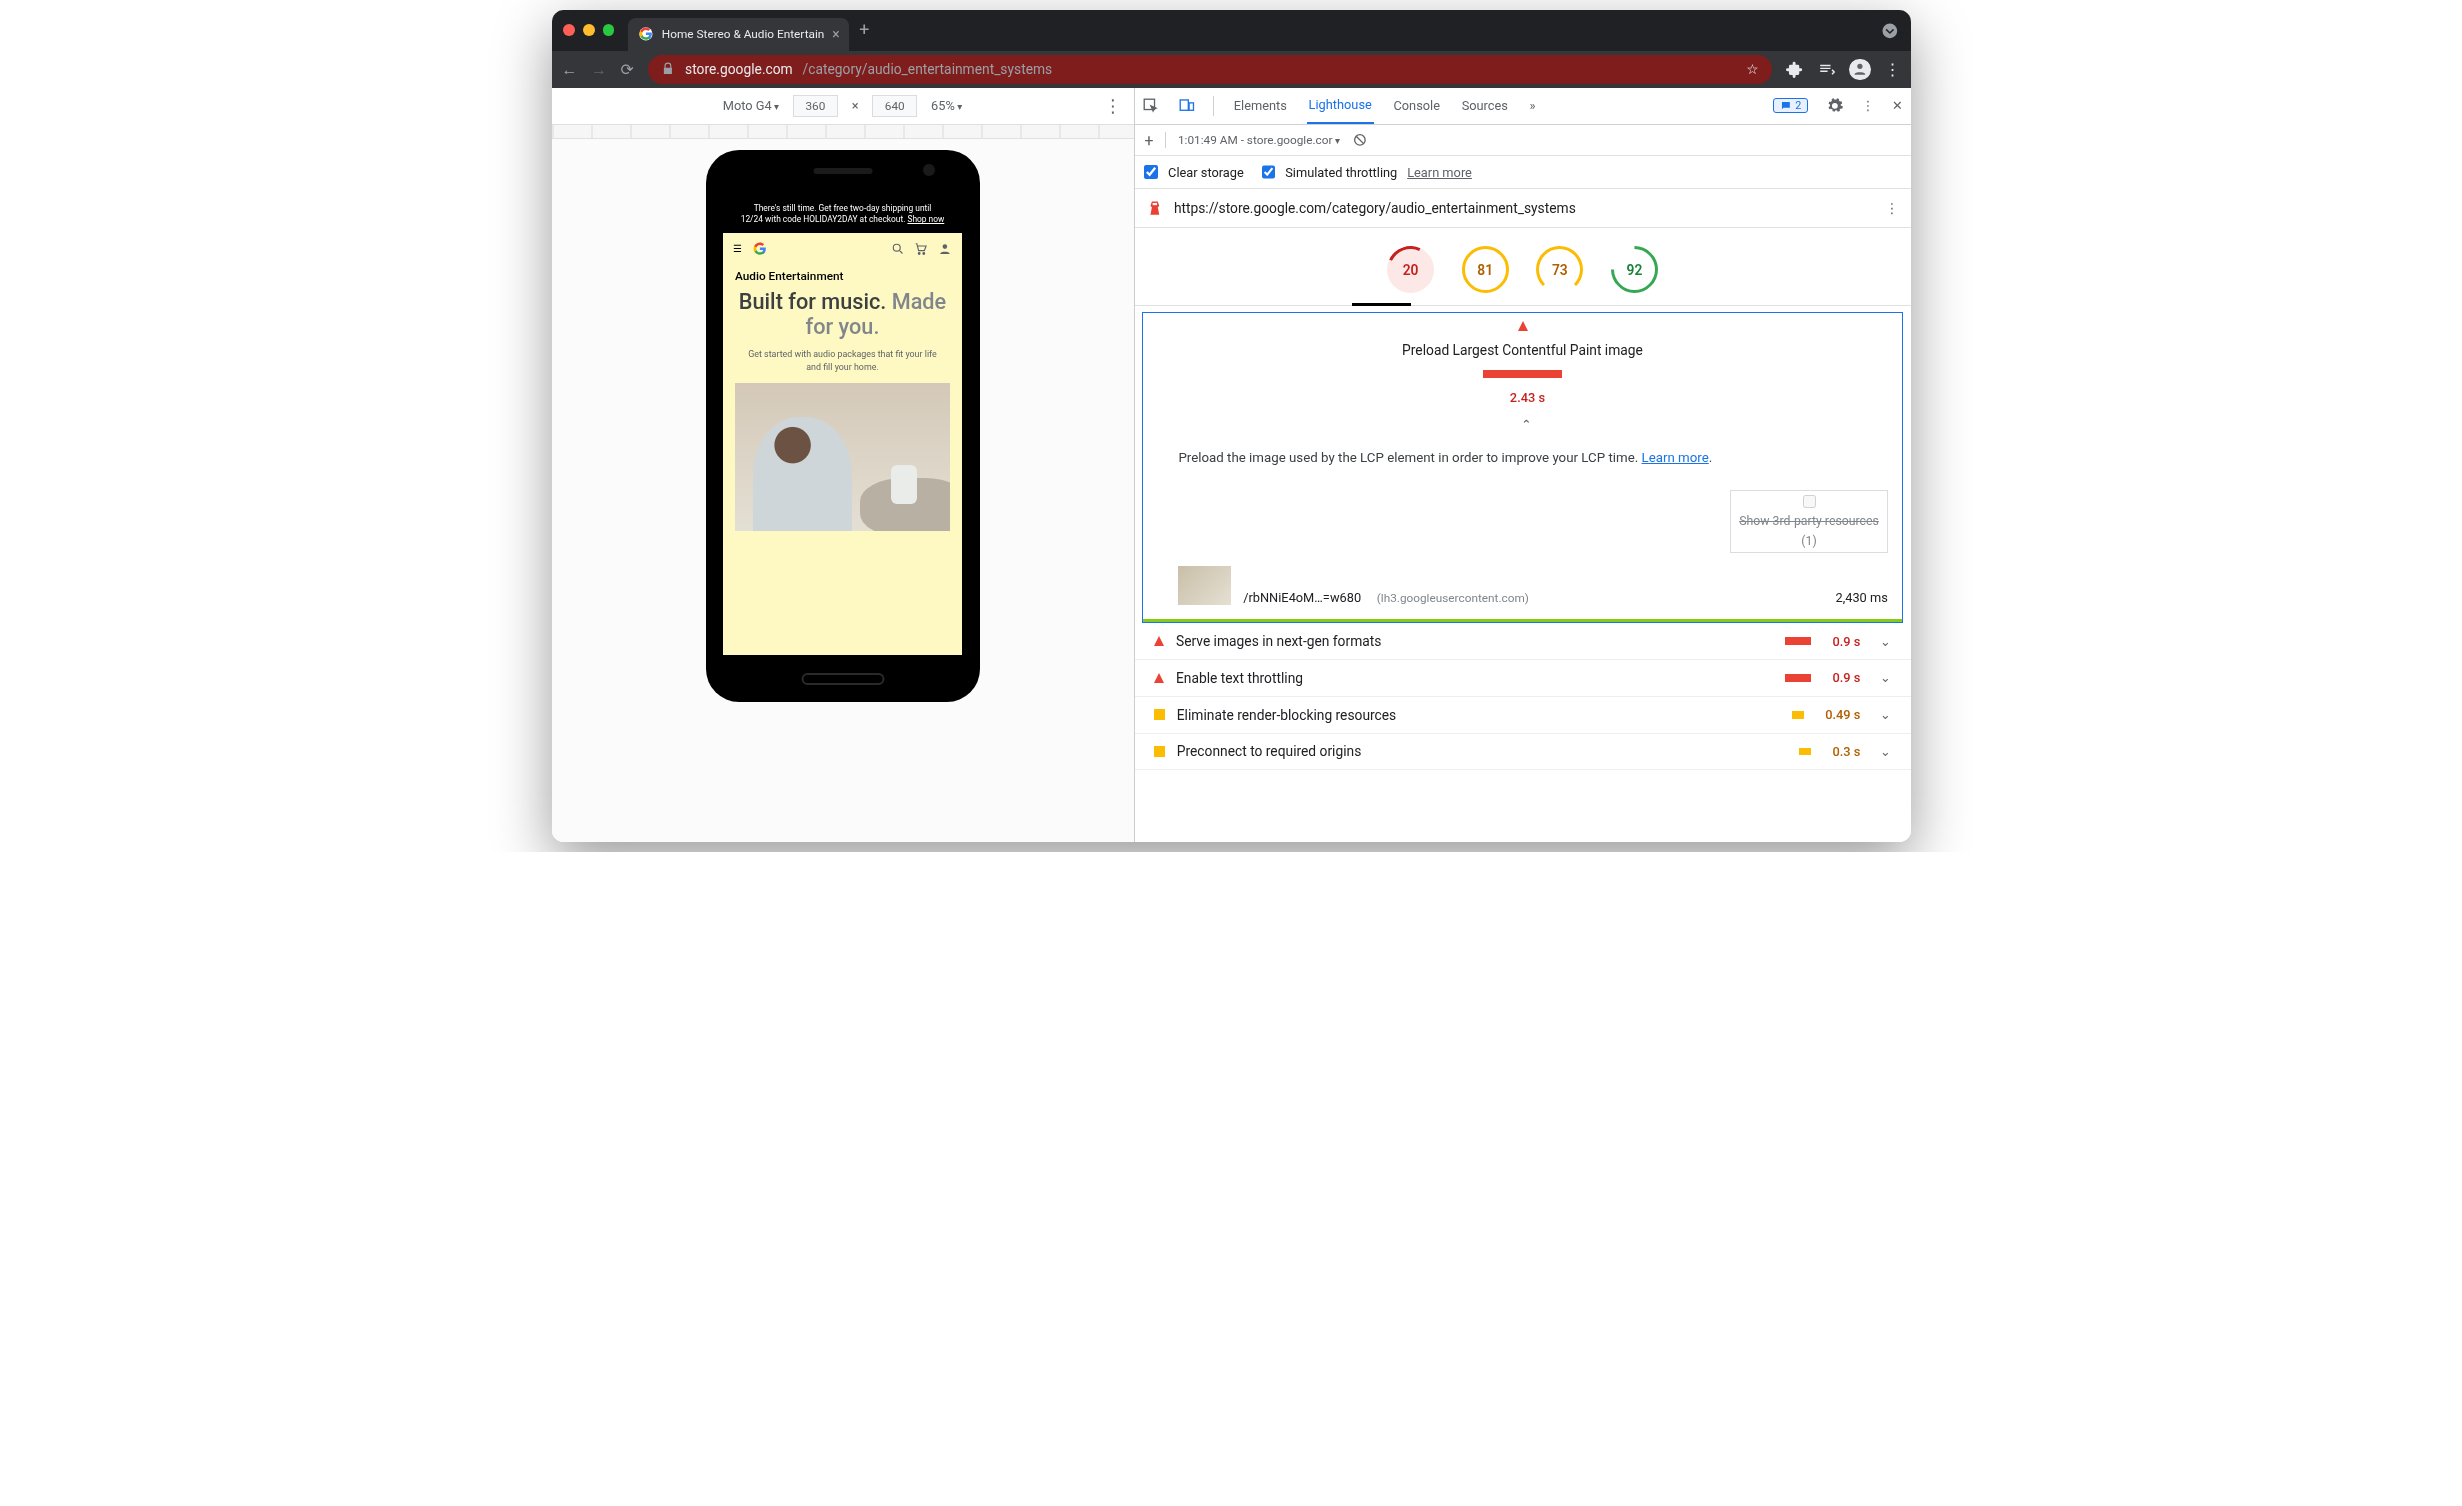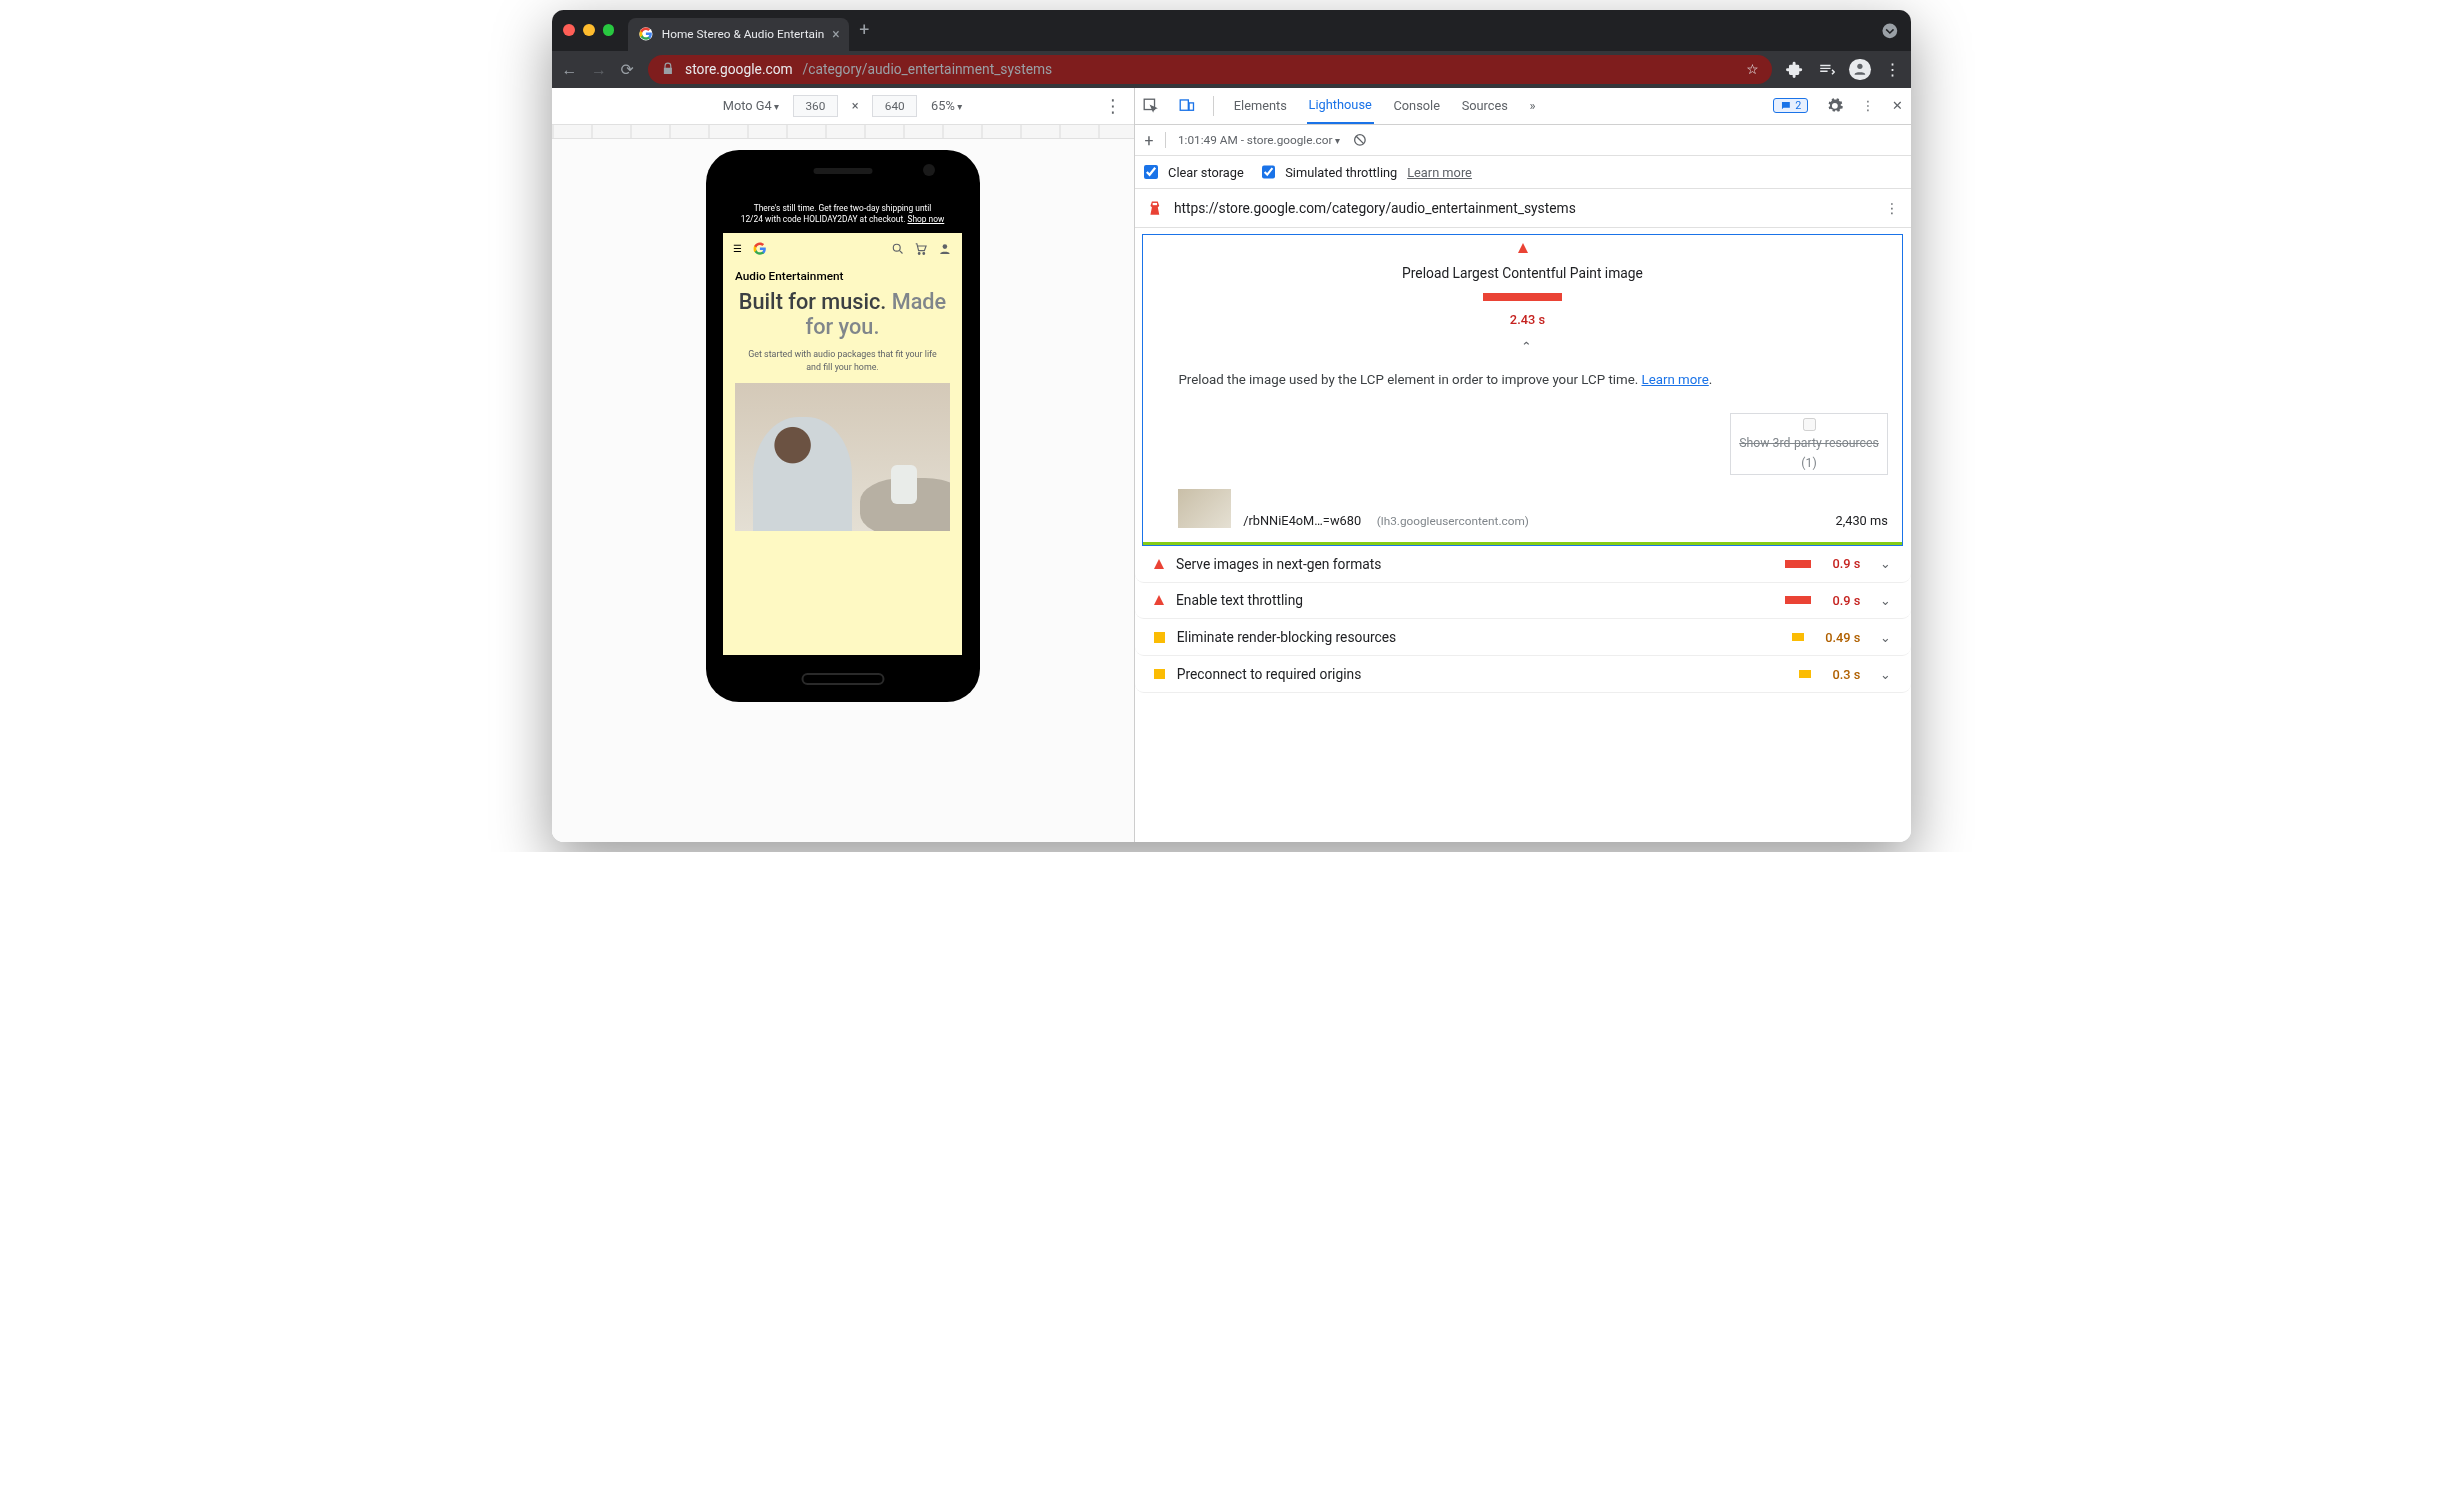--- a/index.html
+++ b/index.html
@@ -104,21 +104,21 @@
 .third-party { display:flex; justify-content:flex-end; padding:11.8px 13.8px 5.9px; }
 .tp-box { border:1px solid #dadce0; padding:3.9px 7.9px; color:#80868b; font-size:12.3px; display:flex; align-items:center; gap:5.9px;flex-direction:column; }
 .tp-box .strike { text-decoration:line-through; }
 .table-head { display:flex; padding:7.9px 13.8px 5.9px 35px; color:#5f6368; font-size:12.8px; }
 .table-head .sp { flex:1; }
 .table-row { display:flex; align-items:flex-end; padding:7.9px 13.8px 13.8px 35px; gap:11.8px; border-bottom:3px solid #84cc16; }
 .thumb { width:53px; height:39px; background:linear-gradient(135deg,#c9bfa8,#e5e0d3); }
 .table-row .url { font-size:12.8px; }
 .table-row .host { color:#80868b; font-size:11.8px; margin-left:3.9px; }
 .table-row .sp { flex:1; }
-.audit-row { display:flex; align-items:center; padding:9.9px 19.7px; gap:11.8px; border-bottom:1px solid #eee; cursor:pointer;border-radius:9px; }
+.audit-row { display:flex; align-items:center; padding:9.9px 19.7px; gap:11.8px; border-bottom:1px solid #eee; cursor:pointer; }
 .audit-row .title { flex:1; font-size:13.8px; }
 
 svg { display:block; }
 </style>
 </head>
 <body>
 
 <div class="window">
 
   <div class="titlebar">
@@ -308,20 +308,34 @@
 
       <div class="urlrow">
         <svg class="lh-icon" viewBox="0 0 24 24">
             <path fill="#E94235" d="M8 2h8l2 6-2 2 2 10H6l2-10-2-2z"></path>
             <rect x="9" y="4" width="6" height="3" fill="#fff"></rect>
           </svg>
         <span>https://store.google.com/category/audio_entertainment_systems</span>
         <span class="kebab">⋮</span>
       </div>
 
+      <div class="scores">
+        <div class="gauge red">
+            <span>20</span>
+          </div>
+        <div class="gauge or">
+            <span>81</span>
+          </div>
+        <div class="gauge or short">
+            <span>73</span>
+          </div>
+        <div class="gauge gr">
+            <span>92</span>
+          </div>
+      </div>
 
       <div class="audit-expanded">
         <div class="audit-head">
           <span class="tri red"></span>
           <span class="title">Preload Largest Contentful Paint image</span>
           <span class="bar"></span>
           <span class="val-red">2.43 s</span>
           <span class="chev">⌃</span>
         </div>
         <div class="audit-body">

